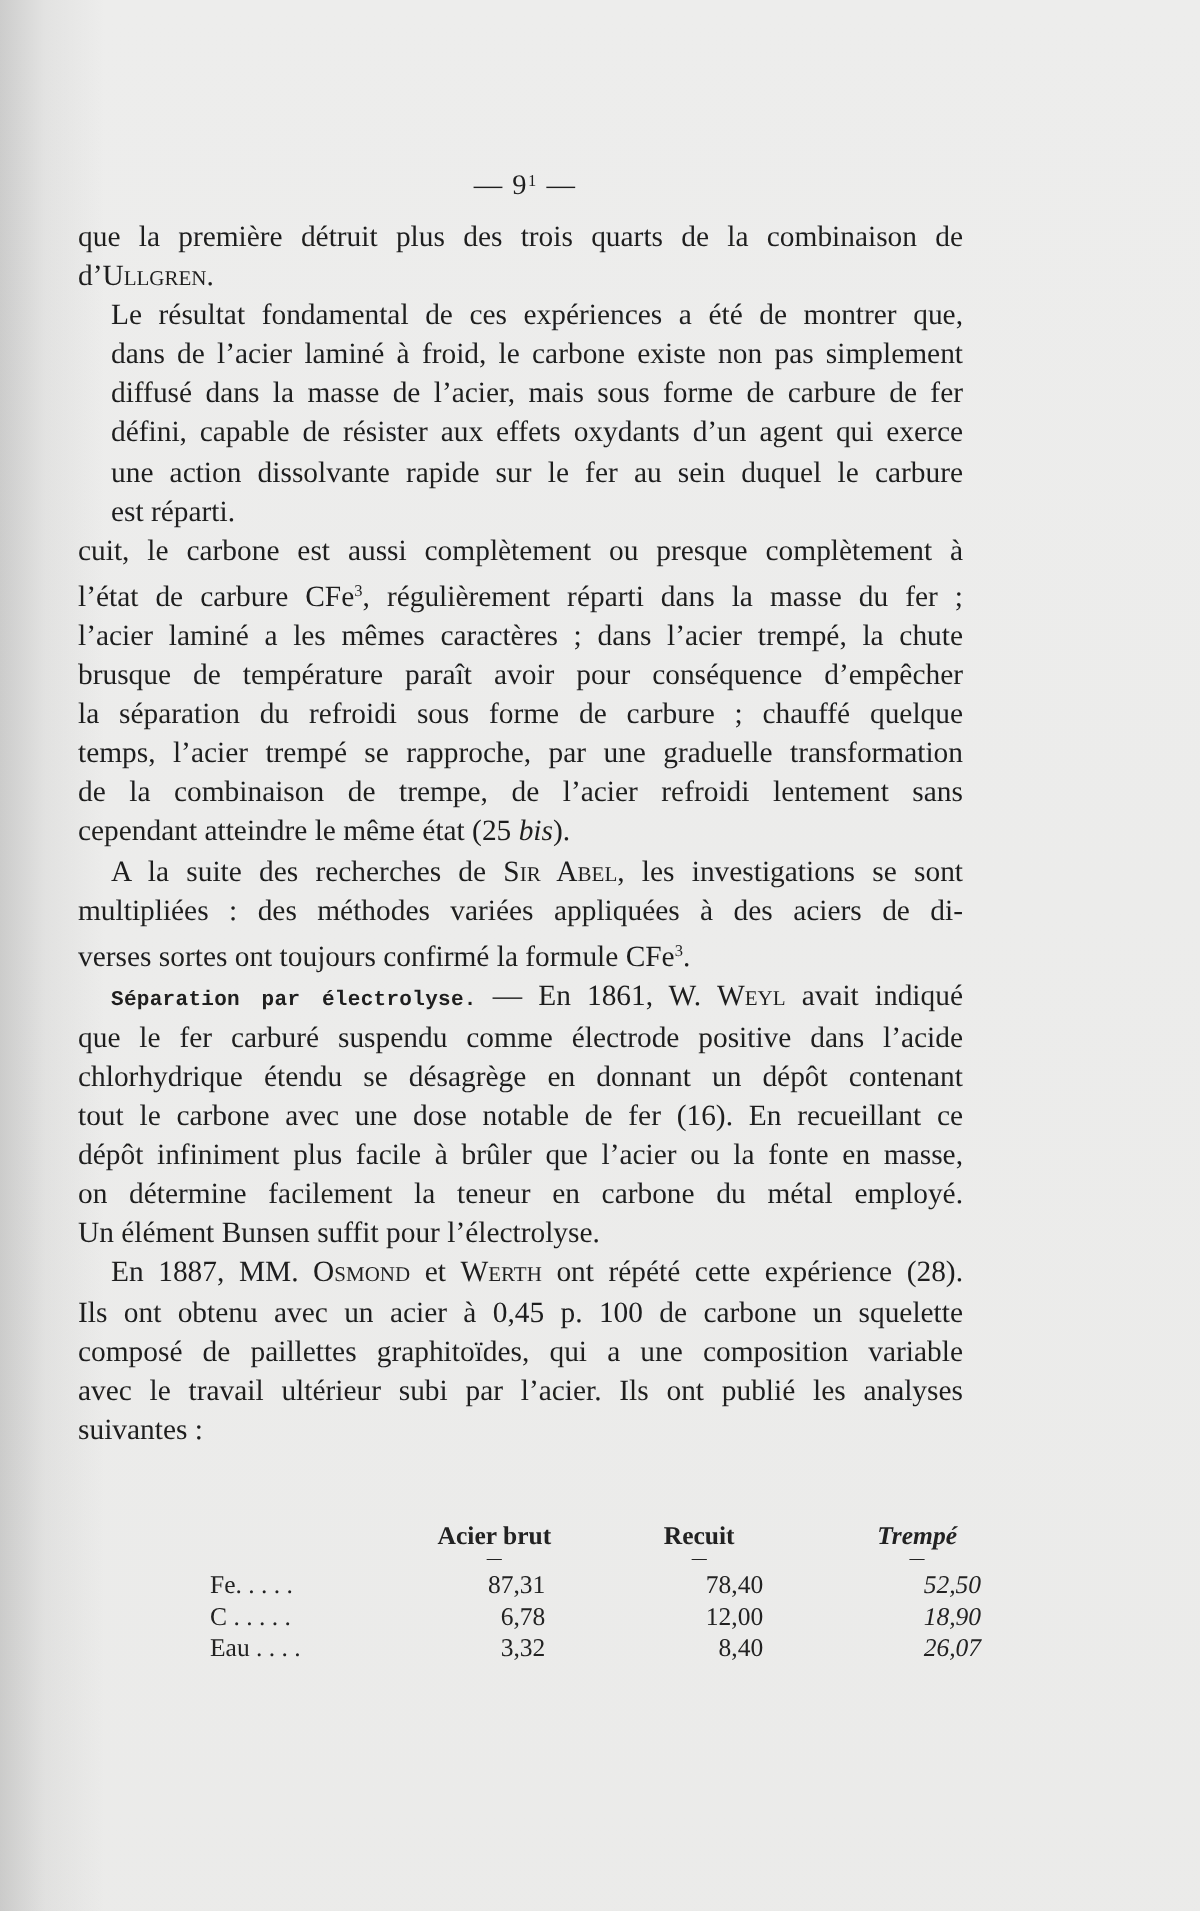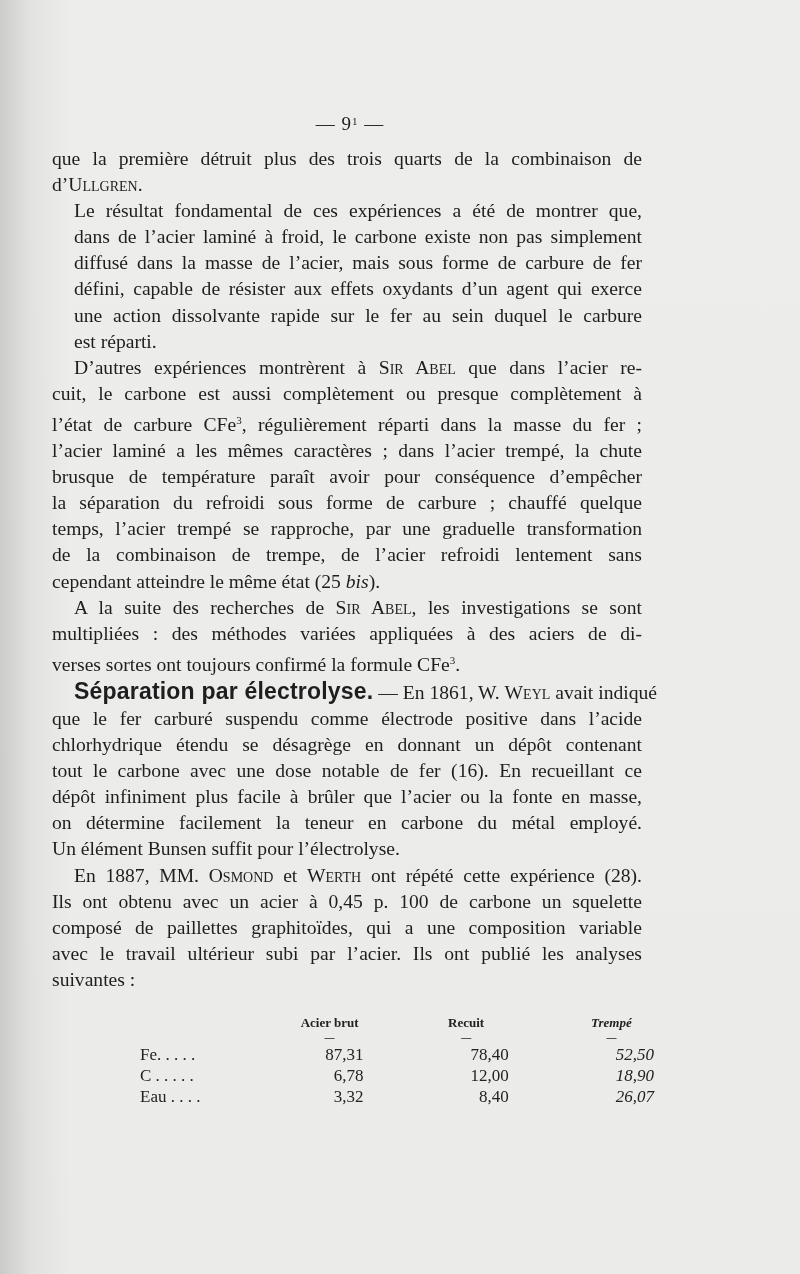--- a/index.html
+++ b/index.html
@@ -21,30 +21,30 @@
     .folio sup { font-size: 11px; vertical-align: 5px; }
     .body {
       position: absolute; left: 52px; top: 146px; width: 590px;
       font-size: 19.6px; line-height: 26.1px; text-align: justify;
     }
     .body p { margin: 0; }
     .body p.ind { text-indent: 22px; }
     .line { display: block; text-align: justify; text-align-last: justify; white-space: nowrap; }
     .line.last { text-align-last: left; }
     .sc { font-variant: small-caps; }
-    .bold { font-weight: bold; font-family: Liberation Sans, sans-serif; font-size: 23px; letter-spacing: 0.2px; }
+    .bold { font-weight: bold; font-family: Liberation Mono, monospace; font-size: 14px; letter-spacing: 0.2px; }
     .sup { font-size: 11px; vertical-align: 7px; }
     table.analysis {
       position: absolute; left: 140px; top: 1014px;
       border-collapse: collapse;
       font-family: "Liberation Serif", "DejaVu Serif", serif;
       font-size: 17px; color: #222;
     }
     table.analysis th {
-      font-weight: bold; font-size: 13px; font-family: "Liberation Serif", serif;
+      font-weight: bold; font-size: 17px; font-family: "Liberation Serif", serif;
       padding: 0; text-align: center; height: 18px;
     }
     table.analysis .dash th { font-size: 10px; height: 12px; line-height: 10px; }
     table.analysis td { padding: 0; height: 21px; }
     table.analysis td.lbl { width: 128px; text-align: left; white-space: nowrap; }
     table.analysis td.num { text-align: right; }
     .c1 { width: 100px; } .c2 { width: 118px; } .c3 { width: 118px; font-style: italic; }
     td.num.c1 { padding-right: 30px; } td.num.c2 { padding-right: 30px; } td.num.c3 { padding-right: 30px; }
   </style>
 </head>
@@ -64,21 +64,20 @@
     <p class="ind">
       <span class="line" style="text-indent:22px">Le résultat fondamental de ces expériences a été de montrer que,</span>
       <span class="line">dans de l’acier laminé à froid, le carbone existe non pas simplement</span>
       <span class="line">diffusé dans la masse de l’acier, mais sous forme de carbure de fer</span>
       <span class="line">défini, capable de résister aux effets oxydants d’un agent qui exerce</span>
       <span class="line">une action dissolvante rapide sur le fer au sein duquel le carbure</span>
       <span class="line last">est réparti.</span>
     </p>
 
     <p>
-      <span class="line" style="text-indent:22px"><span>D’autres expériences montrèrent à </span><span class="sc">Sir Abel</span><span> que dans l’acier re-</span></span>
       <span class="line">cuit, le carbone est aussi complètement ou presque complètement à</span>
       <span class="line"><span>l’état de carbure CFe</span><span class="sup">3</span><span>, régulièrement réparti dans la masse du fer ;</span></span>
       <span class="line">l’acier laminé a les mêmes caractères ; dans l’acier trempé, la chute</span>
       <span class="line">brusque de température paraît avoir pour conséquence d’empêcher</span>
       <span class="line">la séparation du refroidi sous forme de carbure ; chauffé quelque</span>
       <span class="line">temps, l’acier trempé se rapproche, par une graduelle transformation</span>
       <span class="line">de la combinaison de trempe, de l’acier refroidi lentement sans</span>
       <span class="line last"><span>cependant atteindre le même état (25 </span><i>bis</i><span>).</span></span>
     </p>
 

